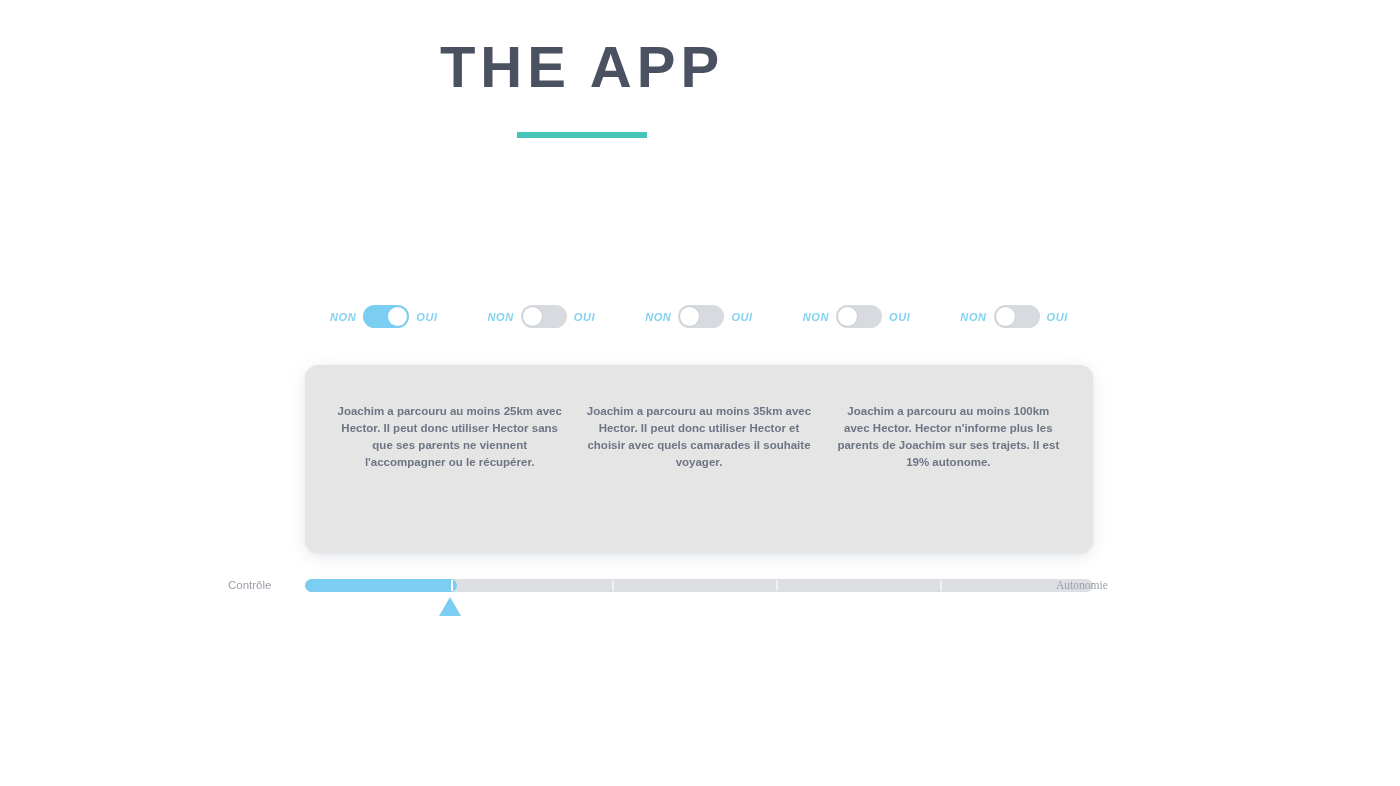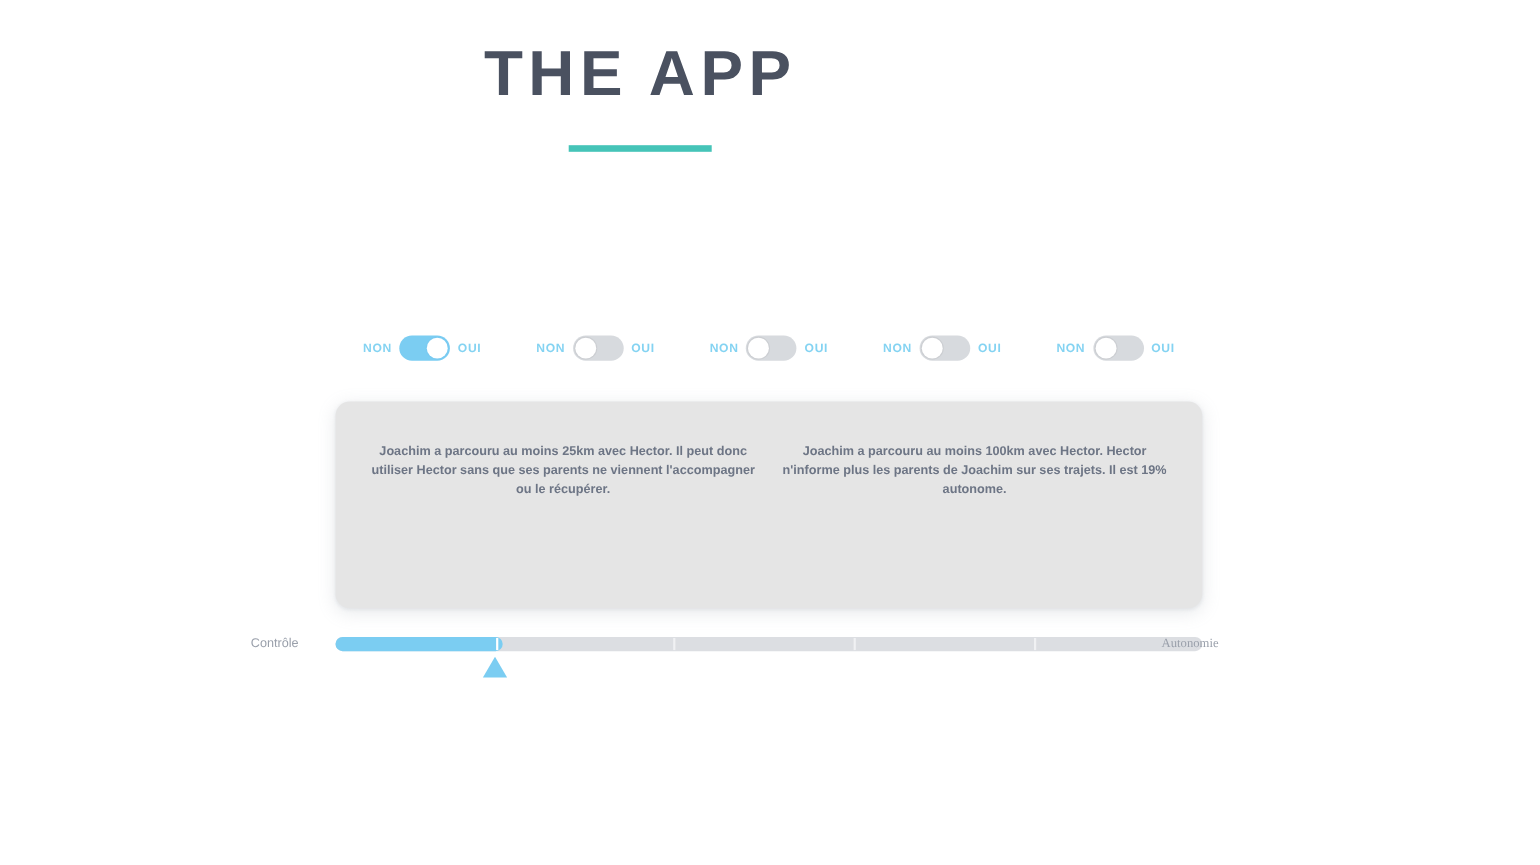--- a/index.html
+++ b/index.html
@@ -53,20 +53,21 @@
     display: flex;
     align-items: center;
     justify-content: center;
     gap: 7px;
   }
   .toggle-label {
     font-size: 11px;
     font-weight: bold;
     letter-spacing: .6px;
     color: #84d3f2;
+    font-style: italic;
   }
   .switch {
     position: relative;
     width: 46px;
     height: 23px;
     border-radius: 12px;
     background: #d7dade;
     flex: none;
   }
   .switch.on { background: #7bcdf2; }
@@ -220,20 +221,21 @@
       <span class="switch">
         <span class="knob"></span>
       </span>
       <span class="toggle-label">OUI</span>
     </div>
 
   </div>
 
   <div class="card">
     <div class="card-col">Joachim a parcouru au moins 25km avec Hector. Il peut donc utiliser Hector sans que ses parents ne viennent l'accompagner ou le récupérer.</div>
+    <div class="card-col">Joachim a parcouru au moins 35km avec Hector. Il peut donc utiliser Hector et choisir avec quels camarades il souhaite voyager.</div>
     <div class="card-col">Joachim a parcouru au moins 100km avec Hector. Hector n'informe plus les parents de Joachim sur ses trajets. Il est 19% autonome.</div>
   </div>
 
   <div class="slider-row">
     <span class="slider-end-label left">Contrôle</span>
 
     <div class="track">
       <div class="track-fill"></div>
       <div class="tick" style="left:146px;"></div>
       <div class="tick on-gray" style="left:307px;"></div>

